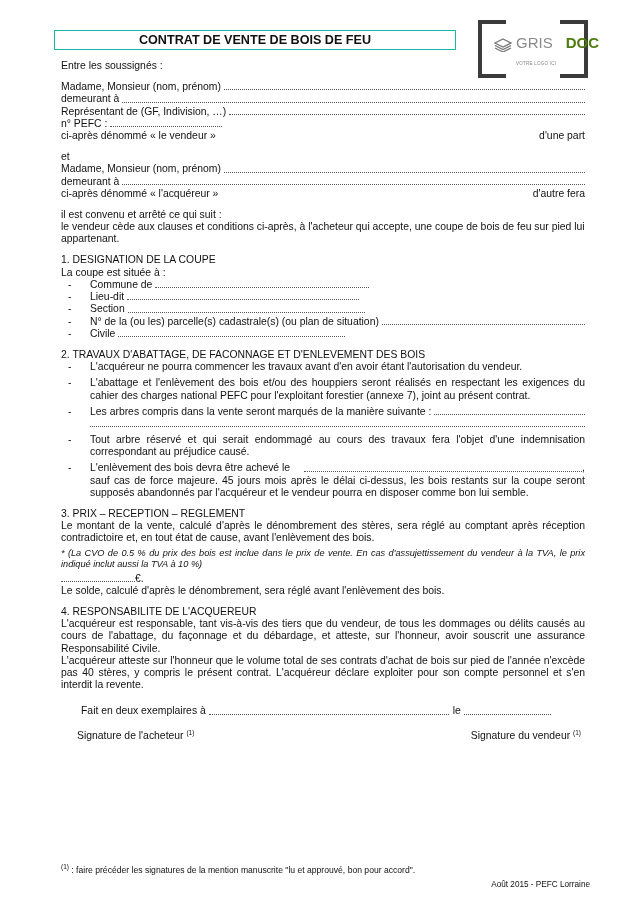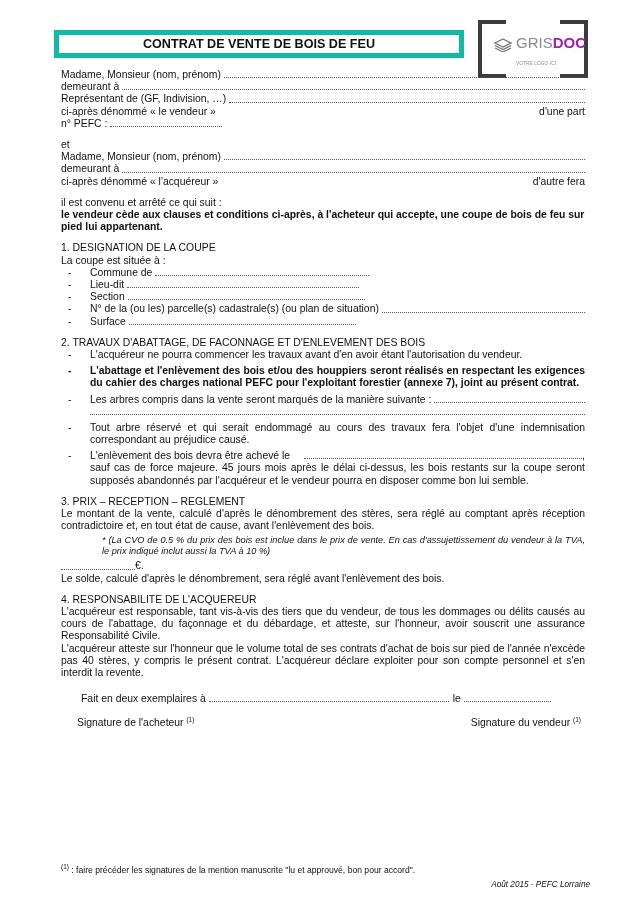--- a/index.html
+++ b/index.html
@@ -4,97 +4,98 @@
   <style>
     html, body { margin: 0; padding: 0; background: #ffffff; }
     body {
       width: 636px; height: 900px; position: relative; overflow: hidden;
       font-family: "Liberation Sans", sans-serif; color: #111;
       font-size: 10.4px; line-height: 12.2px;
     }
     .abs { position: absolute; }
     .title-box {
       left: 54px; top: 30px; width: 400px; height: 18px;
-      border: 5px solid #14b8a6; text-align: center;
+      border: 1px solid #14b8a6; text-align: center;
       font-weight: bold; font-size: 12.6px; line-height: 18px;
     }
     .logo {
       left: 478px; top: 20px; width: 110px; height: 58px;
     }
     .logo .br { position: absolute; top: 0; width: 28px; height: 58px; border: 4px solid #3b3b3b; box-sizing: border-box; }
     .logo .br.l { left: 0; border-right: none; }
     .logo .br.r { right: 0; border-left: none; }
     .logo .stack { position: absolute; left: 16px; top: 18px; width: 18px; height: 14px; }
     .logo .tag { position: absolute; left: 38px; top: 38px; font-size: 4.6px; color: #888; letter-spacing: 0.2px; }
     .logo .brand-text { position: absolute; left: 38px; top: 17px; font-size: 15px; color: #8a8a8a; }
-    .logo .brand-text b { color: #a21caf; }
+    .logo .brand-text b { color: #4d7c0f; margin-left: 13px; }
 
     .content { left: 61px; top: 60px; width: 524px; }
     .line { display: flex; white-space: nowrap; height: 12.2px; }
     .line .dots { flex: 1; border-bottom: 1px dotted #555; margin: 0 0 3px 3px; }
     .line .dots.short { flex: 0 0 auto; }
     .gap-m { height: 9px; }
     .row-split { display: flex; justify-content: space-between; }
-    .bold { font-weight: bold; }
+    .bold { font-weight: normal; }
     .u { }
     .just { text-align: justify; }
-    .it { font-style: italic; font-size: 9.2px; line-height: 11px; margin-left: 41px; }
+    .it { font-style: italic; font-size: 9.2px; line-height: 11px; }
 
     ul.dash { list-style: none; margin: 0; padding: 0; }
     ul.dash li { position: relative; padding-left: 29px; }
     ul.dash li .bullet { position: absolute; left: 7px; top: 0; }
     ul.dash li.sp { margin-top: 4px; }
     .fill-line { display: flex; text-align: center; }
     .fill-line .dots { flex: 1; border-bottom: 1px dotted #555; margin: 0 0 3px 3px; }
 
     .sign-row { display: flex; justify-content: space-between; padding: 0 4px 0 16px; }
     sup { font-size: 6.5px; line-height: 0; vertical-align: super; }
     .footnote { left: 61px; top: 864px; font-size: 8.6px; }
-    .footer-date { right: 46px; top: 879px; font-style: italic; font-size: 8.2px; }
+    .footer-date { right: 46px; top: 879px; font-size: 8.2px; }
   </style>
 </head>
 <body>
 
 <div class="abs title-box">CONTRAT DE VENTE DE BOIS DE FEU</div>
 
 <div class="abs logo">
   <div class="br l"></div>
   <div class="br r"></div>
   <svg class="stack" viewBox="0 0 18 14">
     <path d="M9 1 L17 5 L9 9 L1 5 Z" fill="none" stroke="#777" stroke-width="1.3"></path>
     <path d="M1 7.5 L9 11.5 L17 7.5" fill="none" stroke="#777" stroke-width="1.3"></path>
     <path d="M1 10 L9 14 L17 10" fill="none" stroke="#777" stroke-width="1.3"></path>
   </svg>
   <div class="brand-text"><span>GRIS</span><b>DOC</b></div>
   <div class="tag">VOTRE LOGO ICI</div>
 </div>
 
 <div class="abs content">
+  <div class="line">Entre les soussignés :</div>
   <div class="gap-m"></div>
 
   <div class="line">
     <span>Madame, Monsieur (nom, prénom)</span>
     <span class="dots"></span>
   </div>
   <div class="line">
     <span>demeurant à</span>
     <span class="dots"></span>
   </div>
   <div class="line">
     <span>Représentant de (GF, Indivision, …)</span>
     <span class="dots"></span>
+  </div>
+  <div class="line">
+    <span>n° PEFC :</span>
+    <span class="dots short" style="width:112px"></span>
   </div>
   <div class="line row-split">
     <span>ci-après dénommé « le vendeur »</span>
     <span>d'une part</span>
   </div>
-  <div class="line">
-    <span>n° PEFC :</span>
-    <span class="dots short" style="width:112px"></span>
-  </div>
   <div class="gap-m"></div>
 
   <div class="line">et</div>
   <div class="line">
     <span>Madame, Monsieur (nom, prénom)</span>
     <span class="dots"></span>
   </div>
   <div class="line">
     <span>demeurant à</span>
     <span class="dots"></span>
@@ -136,21 +137,21 @@
     <li>
         <span class="bullet">-</span>
         <div class="fill-line">
           <span>N° de la (ou les) parcelle(s) cadastrale(s) (ou plan de situation)</span>
           <span class="dots"></span>
         </div>
       </li>
     <li>
         <span class="bullet">-</span>
         <div class="fill-line">
-          <span>Surface</span>
+          <span>Civile</span>
           <span class="dots" style="flex:0 0 auto;width:227px"></span>
         </div>
       </li>
   </ul>
   <div class="gap-m"></div>
 
   <div><span>2.</span> <span class="u">TRAVAUX D'ABATTAGE, DE FACONNAGE ET D'ENLEVEMENT DES BOIS</span></div>
   <ul class="dash">
     <li><span class="bullet">-</span><span>L'acquéreur ne pourra commencer les travaux avant d'en avoir étant l'autorisation du vendeur.</span></li>
     <li class="sp bold just"><span class="bullet">-</span><span>L'abattage et l'enlèvement des bois et/ou des houppiers seront réalisés en respectant les exigences du cahier des charges national PEFC pour l'exploitant forestier (annexe 7), joint au présent contrat.</span></li>

